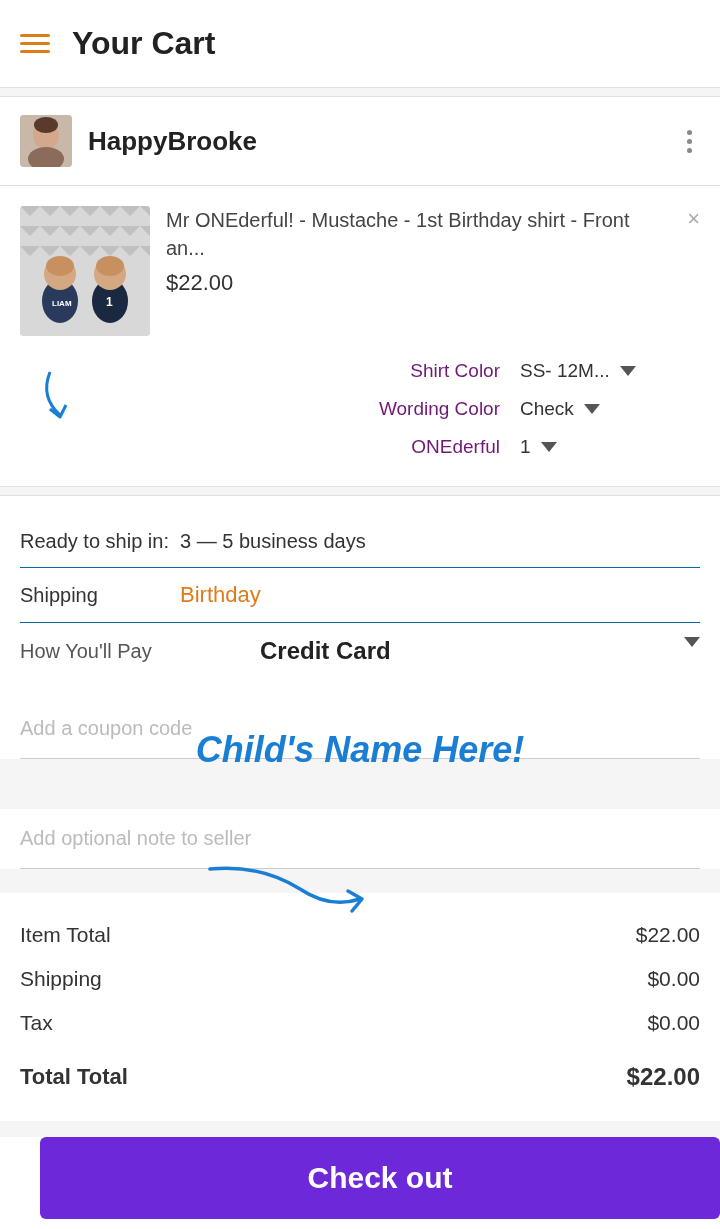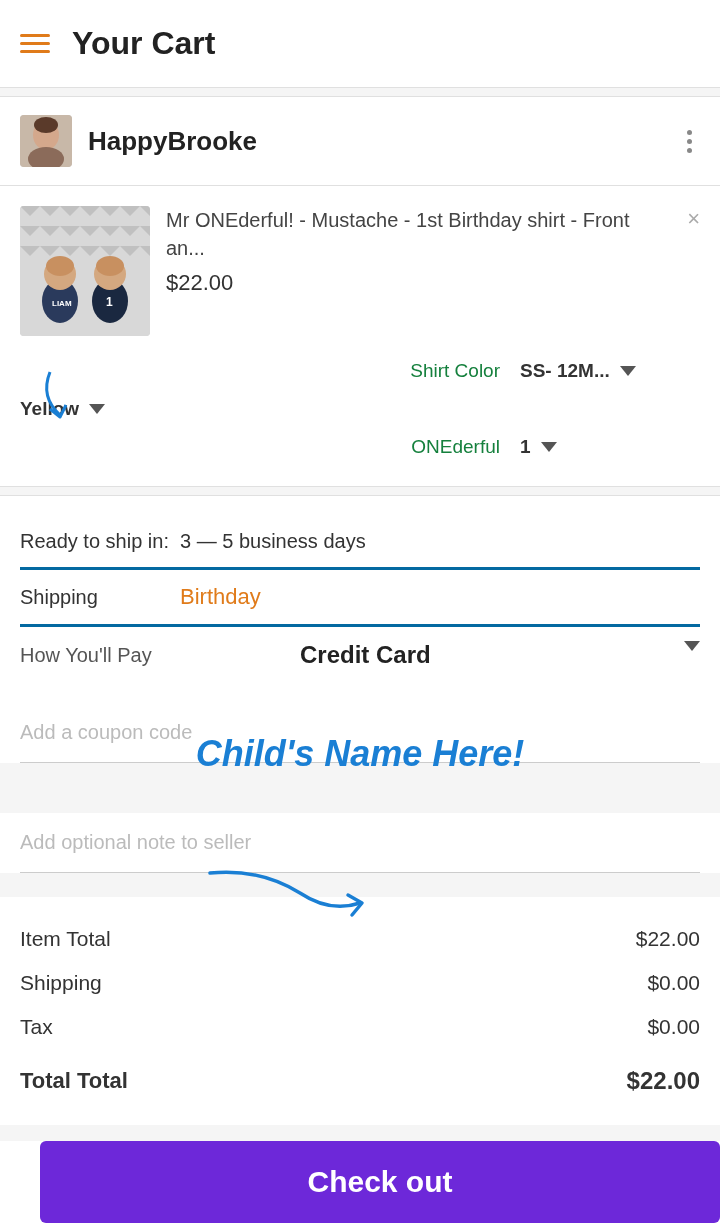--- a/index.html
+++ b/index.html
@@ -136,34 +136,34 @@
       padding: 0 20px 20px 20px;
       background: #fff;
     }
     .option-row {
       display: flex;
       align-items: center;
       padding: 8px 0;
     }
     .option-label {
       font-size: 19px;
-      color: #15803d;
+      color: #701a75;
       flex: 1;
       text-align: right;
       padding-right: 20px;
     }
     .option-value-wrap {
       display: flex;
       align-items: center;
       min-width: 180px;
     }
     .option-value {
       font-size: 19px;
       color: #333;
-      font-weight: 700;
+      font-weight: 400;
     }
     .dropdown-arrow {
       width: 0;
       height: 0;
       border-left: 8px solid transparent;
       border-right: 8px solid transparent;
       border-top: 10px solid #555;
       margin-left: 10px;
     }
 
@@ -171,25 +171,24 @@
     .info-section {
       background: #fff;
       padding: 20px 20px;
       border-top: 1px solid #e0e0e0;
       margin-top: 8px;
     }
     .info-row {
       display: flex;
       align-items: center;
       padding: 14px 0;
-      border-bottom: 3px solid #0369a1;
+      border-bottom: 1px solid #0369a1;
     }
     .info-row:last-child {
       border-bottom: none;
-      gap: 40px;
     }
     .info-label {
       font-size: 20px;
       color: #333;
       min-width: 160px;
     }
     .ship-days {
       color: #333;
       font-size: 20px;
     }
@@ -349,22 +348,23 @@
 
   <div class="item-options">
     <div class="option-row">
       <span class="option-label">Shirt Color</span>
       <div class="option-value-wrap">
         <span class="option-value">SS- 12M...</span>
         <div class="dropdown-arrow"></div>
       </div>
     </div>
     <div class="option-row">
+      <span class="option-label">Wording Color</span>
       <div class="option-value-wrap">
-        <span class="option-value">Yellow</span>
+        <span class="option-value">Check</span>
         <div class="dropdown-arrow"></div>
       </div>
     </div>
     <div class="option-row">
       <span class="option-label">ONEderful</span>
       <div class="option-value-wrap">
         <span class="option-value">1</span>
         <div class="dropdown-arrow"></div>
       </div>
     </div>

